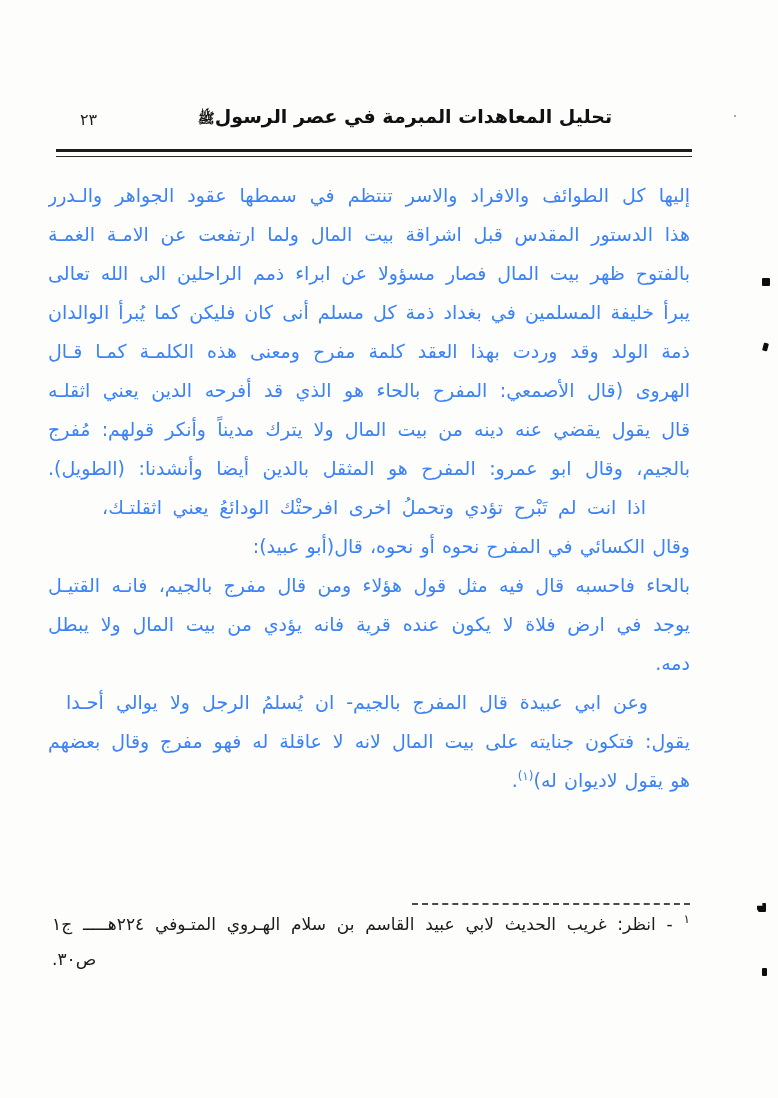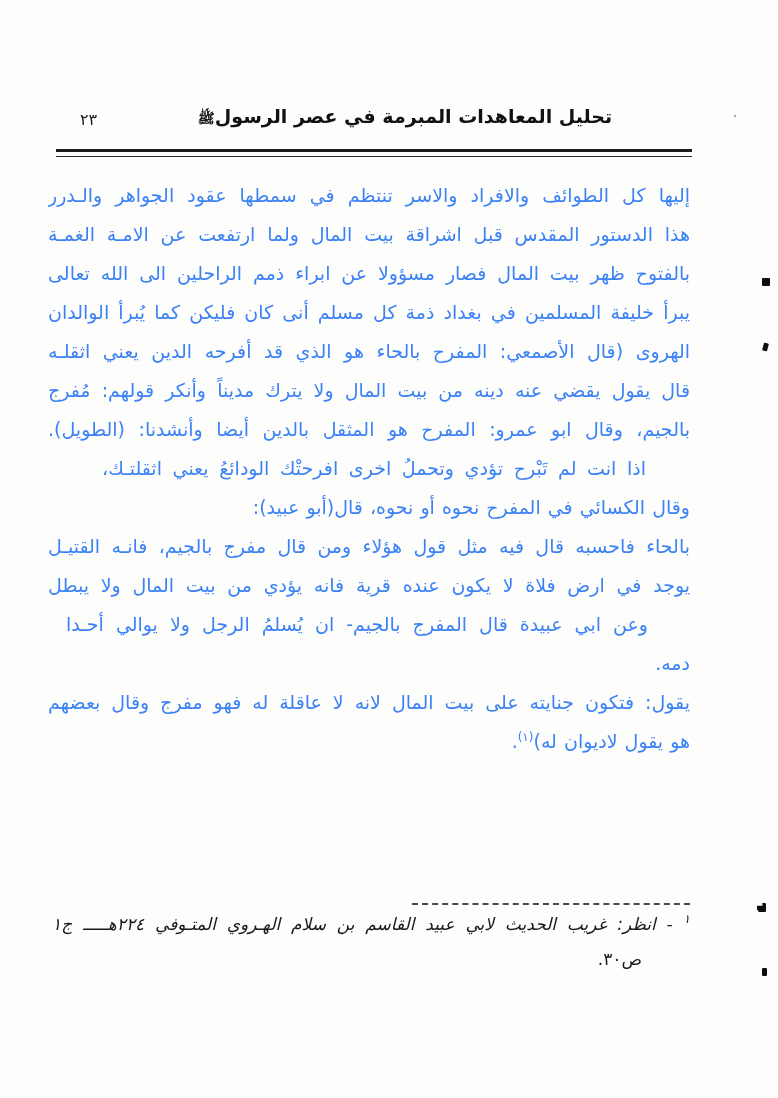--- a/index.html
+++ b/index.html
@@ -44,26 +44,26 @@
   sup{font-size:12px;line-height:0;}
 
   
   .footnote-separator{
     position:absolute;top:903px;right:88px;width:278px;height:0;
     border-top:2px dashed #4a4a4a;
   }
   .footnote-line1{
     position:absolute;top:909px;right:88px;left:52px;
     font-size:17px;line-height:30px;color:#1a1a1a;
-    text-align:justify;text-align-last:justify;direction:rtl;font-style:italic;
+    text-align:justify;text-align-last:justify;direction:rtl;
   }
   .footnote-line2{
     position:absolute;top:946px;right:136px;left:52px;
     font-size:17px;line-height:26px;color:#1a1a1a;
-    text-align:right;direction:rtl;
+    text-align:left;direction:rtl;
   }
 
   
   .speck{position:absolute;background:#0e0e0e;border-radius:1px;}
   .speck-1{left:762px;top:278px;width:8px;height:8px;}
   .speck-2{left:763px;top:343px;width:5px;height:8px;transform:rotate(15deg);}
   .speck-3{left:757px;top:903px;width:9px;height:9px;clip-path:polygon(0 30%,60% 30%,60% 0,100% 0,100% 100%,20% 100%,0 70%);}
   .speck-4{left:762px;top:968px;width:5px;height:8px;}
   .speck-5{left:734px;top:115px;width:2px;height:2px;background:#8a8a8a;}
 </style>
@@ -74,29 +74,30 @@
 
   <div class="page-number">٢٣</div>
   <div class="page-title"><span>تحليل المعاهدات المبرمة في عصر الرسول</span><span class="pbuh">ﷺ</span></div>
   <div class="header-rule"></div>
 
   <div class="body-text">
     <div class="line">إليها كل الطوائف والافراد والاسر تنتظم في سمطها عقود الجواهر والـدرر</div>
     <div class="line">هذا الدستور المقدس قبل اشراقة بيت المال ولما ارتفعت عن الامـة الغمـة</div>
     <div class="line">بالفتوح ظهر بيت المال فصار مسؤولا عن ابراء ذمم الراحلين الى الله تعالى</div>
     <div class="line">يبرأ خليفة المسلمين في بغداد ذمة كل مسلم أنى كان فليكن كما يُبرأ الوالدان</div>
+    <div class="line">ذمة الولد وقد وردت بهذا العقد كلمة مفرح ومعنى هذه الكلمـة كمـا قـال</div>
     <div class="line">الهروى (قال الأصمعي: المفرح بالحاء هو الذي قد أفرحه الدين يعني اثقلـه</div>
     <div class="line">قال يقول يقضي عنه دينه من بيت المال ولا يترك مديناً وأنكر قولهم: مُفرج</div>
     <div class="line">بالجيم، وقال ابو عمرو: المفرح هو المثقل بالدين أيضا وأنشدنا: (الطويل).</div>
     <div class="line l-verse">اذا انت لم تَبْرح تؤدي وتحملُ اخرى افرحتْك الودائعُ يعني اثقلتـك،</div>
     <div class="line l-end">وقال الكسائي في المفرح نحوه أو نحوه، قال(أبو عبيد):</div>
     <div class="line">بالحاء فاحسبه قال فيه مثل قول هؤلاء ومن قال مفرج بالجيم، فانـه القتيـل</div>
     <div class="line">يوجد في ارض فلاة لا يكون عنده قرية فانه يؤدي من بيت المال ولا يبطل</div>
+    <div class="line l-end">دمه.</div>
     <div class="line l-ind2">وعن ابي عبيدة قال المفرج بالجيم- ان يُسلمُ الرجل ولا يوالي أحـدا</div>
-    <div class="line l-end">دمه.</div>
     <div class="line">يقول: فتكون جنايته على بيت المال لانه لا عاقلة له فهو مفرج وقال بعضهم</div>
     <div class="line l-end"><span>هو يقول لاديوان له)</span><sup>(١)</sup><span>.</span></div>
   </div>
 
   <div class="footnote-separator"></div>
   <div class="footnote-line1"><sup>١</sup> <span>- انظر: غريب الحديث لابي عبيد القاسم بن سلام الهـروي المتـوفي ٢٢٤هـــــ  ج١</span></div>
   <div class="footnote-line2">ص٣٠.</div>
 
   <div class="speck speck-1"></div>
   <div class="speck speck-2"></div>

